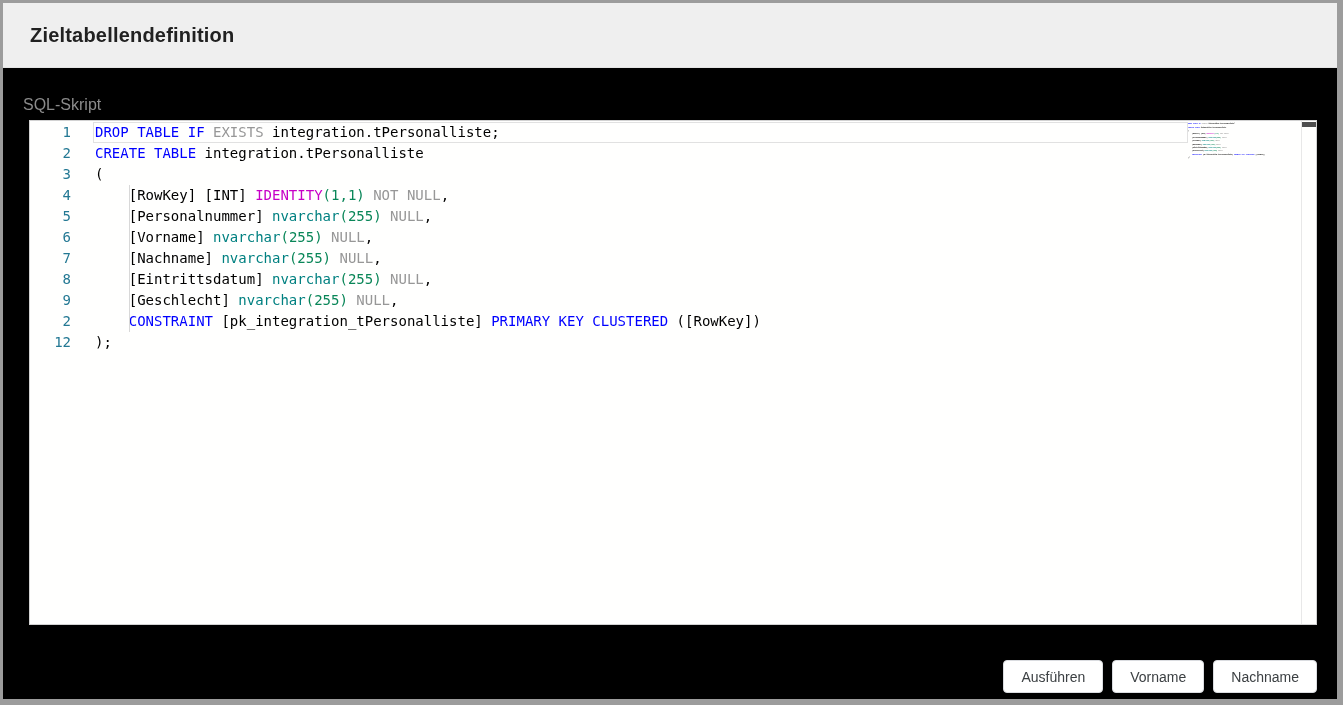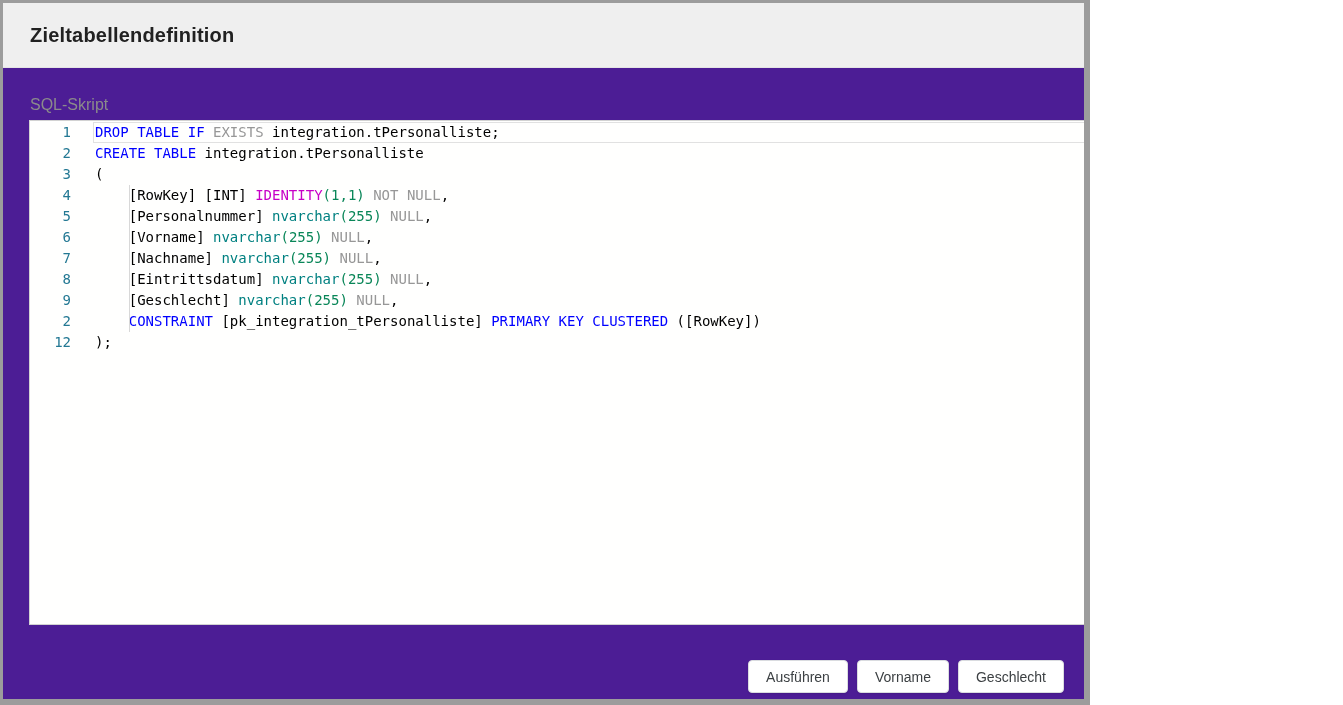--- a/index.html
+++ b/index.html
@@ -1,27 +1,27 @@
 <!DOCTYPE html>
 <html><head>
 <meta charset="utf-8">
 <style>
   html,body{margin:0;padding:0;background:#fff;}
   .window{
-    position:relative;width:1090px;height:705px;box-sizing:border-box;
+    position:relative;width:1343px;height:705px;box-sizing:border-box;
     border:3px solid #9c9c9c;border-right-width:6px;border-bottom-width:6px;
-    background:#4c1d95;overflow:hidden;
+    background:#000000;overflow:hidden;
     font-family:"Liberation Sans",sans-serif;
   }
   .header{
     height:64px;background:#efefef;border-bottom:1px solid #e4e4e4;
     display:flex;align-items:center;padding:0 27px;box-sizing:content-box;
   }
   .title{font-size:20px;font-weight:bold;color:#212121;letter-spacing:.2px;}
-  .label{margin:28px 0 6px 27px;font-size:16px;color:#8b8b8b;}
+  .label{margin:28px 0 6px 20px;font-size:16px;color:#8b8b8b;}
   .editor{
     position:relative;margin-left:26px;width:1288px;height:505px;
     border:1px solid #d2d2d2;box-sizing:border-box;background:#fffffe;
     font-family:"DejaVu Sans Mono","Liberation Mono",monospace;
     font-size:14px;line-height:21px;cursor:text;overflow:hidden;
   }
   .cur-line{
     position:absolute;left:63px;top:1px;width:1095px;height:21px;
     border:1px solid #e1e1e1;box-sizing:border-box;pointer-events:none;
   }
@@ -75,15 +75,15 @@
       </div>
     <div class="ruler-sep"></div>
     <div class="scrollbar">
       <div class="cursor-marker"></div>
     </div>
   </div>
 
   <div class="actions">
     <button>Ausführen</button>
     <button>Vorname</button>
-    <button>Geschlecht</button>
+    <button>Nachname</button>
   </div>
 </div>
 
 </body></html>

